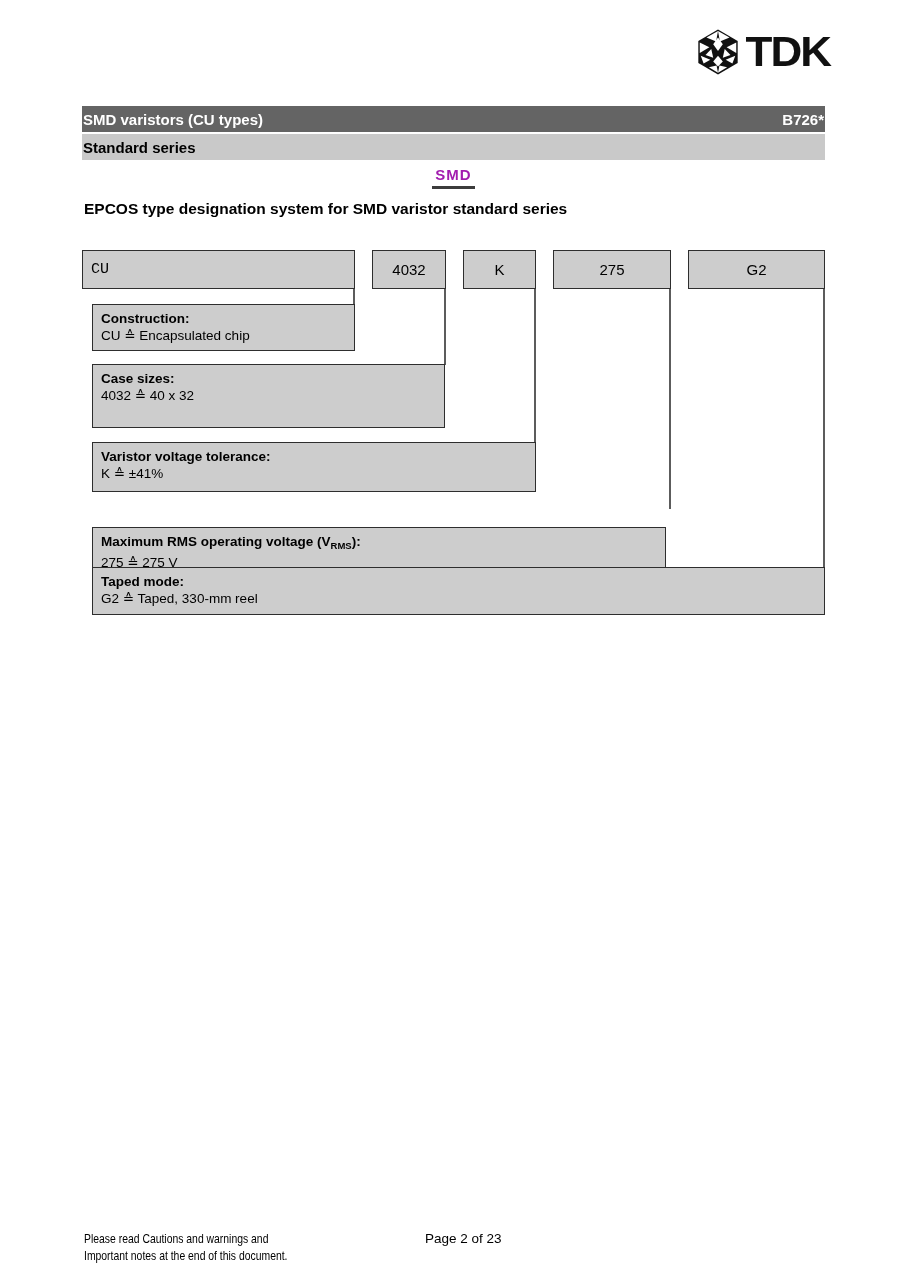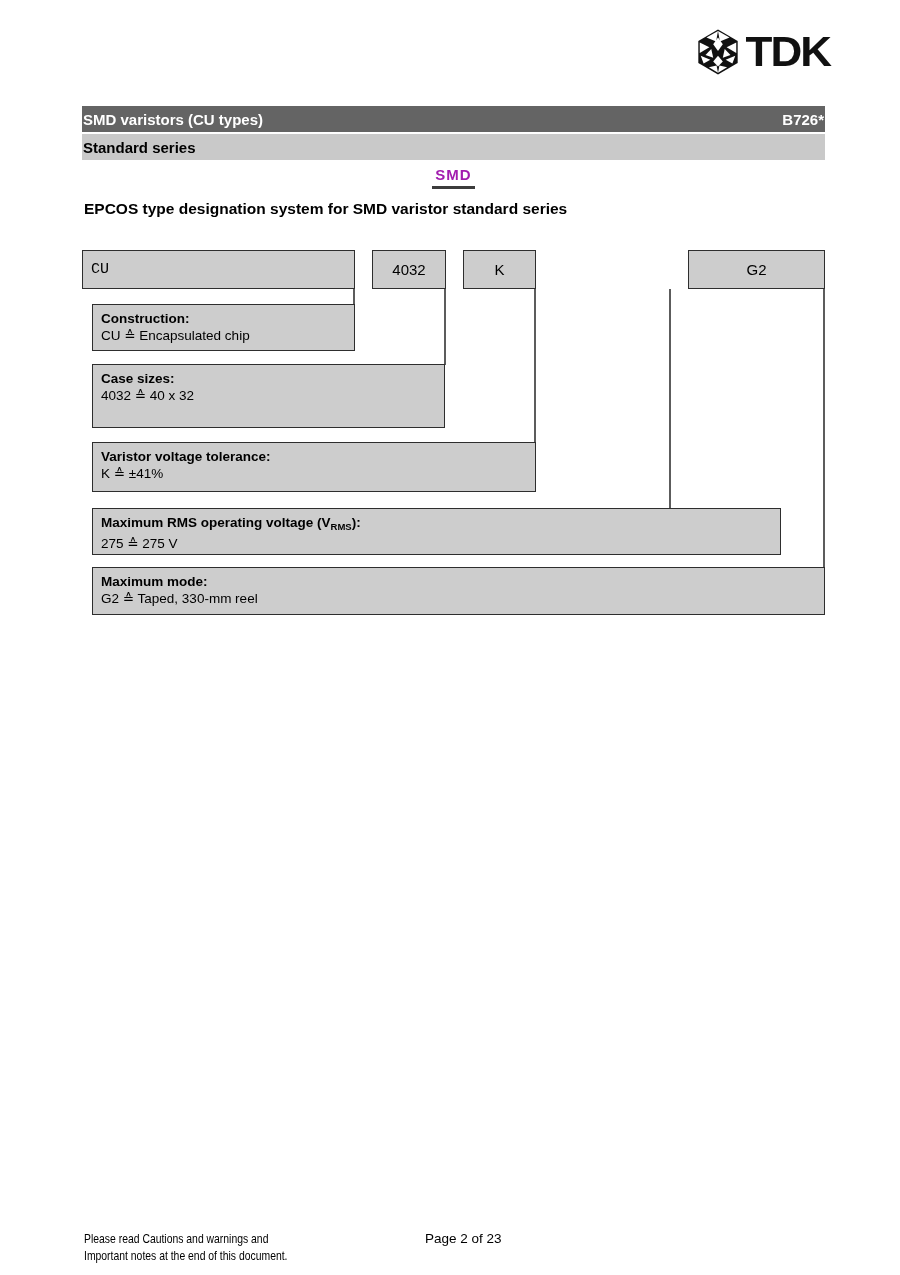--- a/index.html
+++ b/index.html
@@ -50,21 +50,21 @@
   .vl5{left:823px;top:289px;height:279px;}
   .exp-box{
     position:absolute;box-sizing:border-box;
     background:#cdcdcd;border:1.5px solid #2e2e2e;
     padding:5px 8px 3px 8px;font-size:13.5px;line-height:17px;
   }
   .exp-box .exp-title{font-weight:bold;}
   .exp-construction{left:92px;top:304px;width:263px;height:47px;}
   .exp-case{left:92px;top:364px;width:353px;height:64px;}
   .exp-tolerance{left:92px;top:442px;width:444px;height:50px;}
-  .exp-rms{left:92px;top:508px;width:689px;height:47px;}
+  .exp-rms{left:92px;top:527px;width:574px;height:47px;}
   .exp-taping{left:92px;top:567px;width:733px;height:48px;}
   sub.rms-sub{font-size:9.5px;font-weight:bold;vertical-align:-3px;}
   
   .footer-note{
     position:absolute;left:84px;top:1230px;font-size:13px;line-height:17px;
     transform:scaleX(0.8);transform-origin:left top;white-space:nowrap;
   }
   .footer-page{position:absolute;left:425px;top:1231px;font-size:13.5px;}
 </style>
 </head>
@@ -107,20 +107,23 @@
 
   <div class="code-box cu">
     <span>CU</span>
   </div>
   <div class="code-box c4032">
     <span>4032</span>
   </div>
   <div class="code-box ck">
     <span>K</span>
   </div>
+  <div class="code-box c275">
+    <span>275</span>
+  </div>
   <div class="code-box cg2">
     <span>G2</span>
   </div>
 
   <div class="vline vl1"></div>
   <div class="vline vl2"></div>
   <div class="vline vl3"></div>
   <div class="vline vl4"></div>
   <div class="vline vl5"></div>
 
@@ -138,21 +141,21 @@
     <div class="exp-title">Varistor voltage tolerance:</div>
     <div>K ≙ ±41%</div>
   </div>
 
   <div class="exp-box exp-rms">
     <div class="exp-title"><span>Maximum RMS operating voltage (V</span><sub class="rms-sub">RMS</sub><span>):</span></div>
     <div>275 ≙ 275 V</div>
   </div>
 
   <div class="exp-box exp-taping">
-    <div class="exp-title">Maximum mode:</div>
+    <div class="exp-title">Taped mode:</div>
     <div>G2 ≙ Taped, 330-mm reel</div>
   </div>
 
   <div class="footer-note">
     <div>Please read Cautions and warnings and</div>
     <div>Important notes at the end of this document.</div>
   </div>
   <div class="footer-page">Page 2 of 23</div>
 
 </div>

